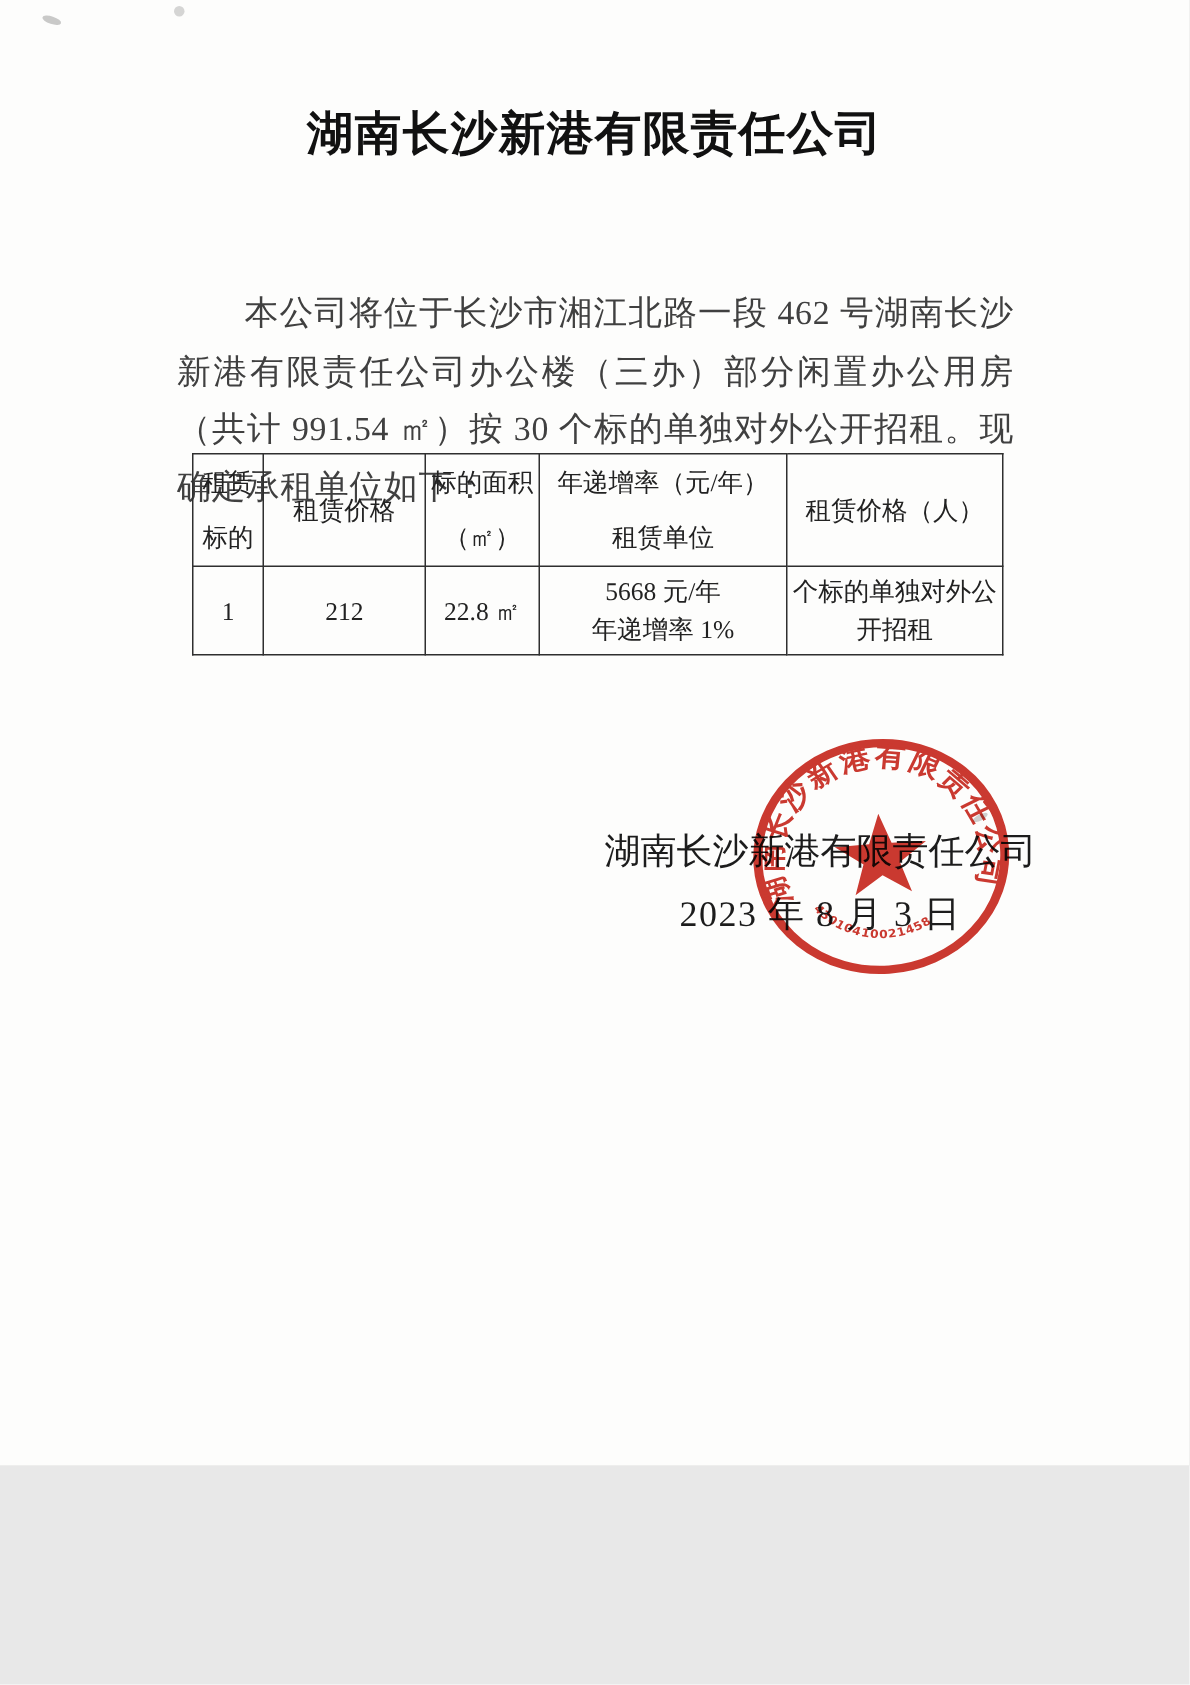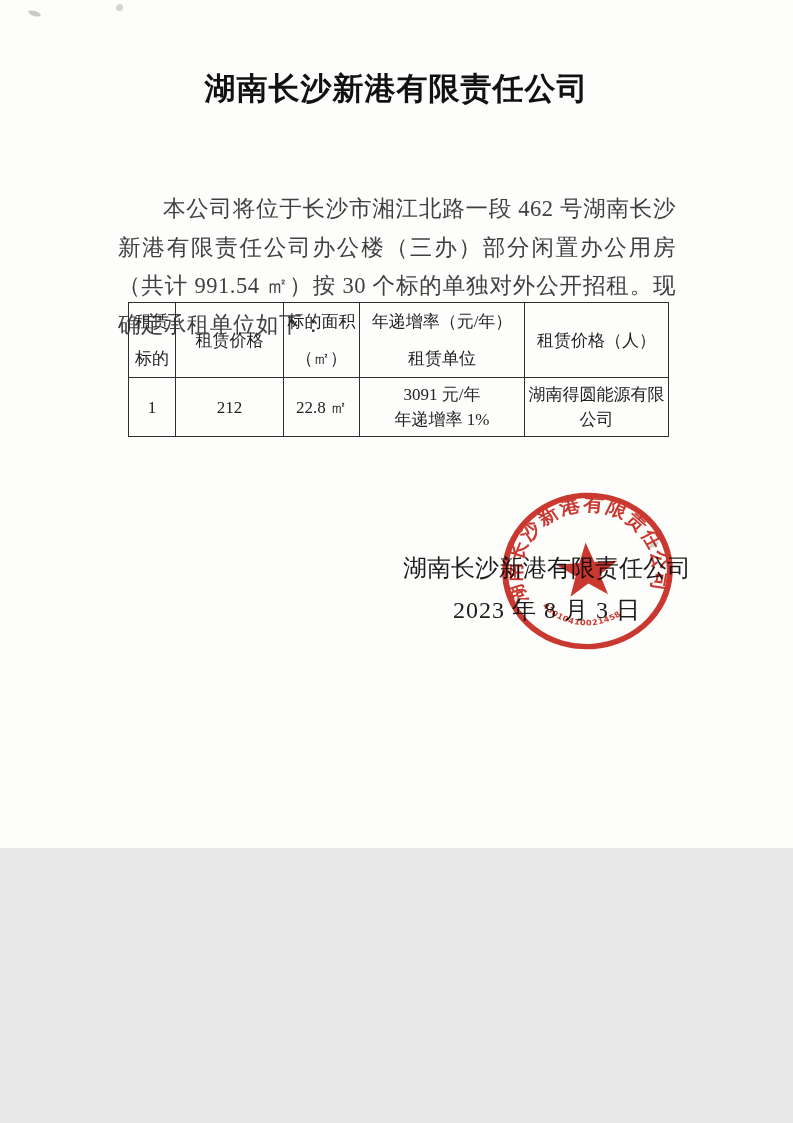--- a/index.html
+++ b/index.html
@@ -1,19 +1,19 @@
 <!DOCTYPE html>
 <html><head>
 <meta charset="utf-8">
 <style>
   html, body { margin: 0; padding: 0; background: #e8e8e8; }
   .page {
     position: relative;
     width: 793px;
-    height: 848px;
+    height: 977px;
     margin: 0 auto;
     background: #fdfdfc;
     overflow: hidden;
     font-family: "Liberation Serif", "DejaVu Serif", serif;
     color: #1a1a1a;
   }
 
   
   .speck { position: absolute; background: #8a8a8a; border-radius: 50%; }
   .s1 { top: 11px; left: 28px; width: 13px; height: 5px; opacity: .45; transform: rotate(18deg); }
@@ -104,24 +104,24 @@
           <div>年递增率（元/年）</div>
           <div>租赁单位</div>
         </td>
         <td>租赁价格（人）</td>
       </tr>
       <tr class="drow">
         <td>1</td>
         <td>212</td>
         <td>22.8 ㎡</td>
         <td>
-          <div>3091 元/年</div>
+          <div>5668 元/年</div>
           <div>年递增率 1%</div>
         </td>
-        <td>湖南得圆能源有限公司</td>
+        <td>个标的单独对外公开招租</td>
       </tr>
     </tbody>
   </table>
 
   <div class="sig">
     <div class="company">湖南长沙新港有限责任公司</div>
     <div class="date">2023 年 8 月 3 日</div>
   </div>
 
   <svg class="stamp" viewBox="0 0 200 200" preserveAspectRatio="none" aria-hidden="true">

